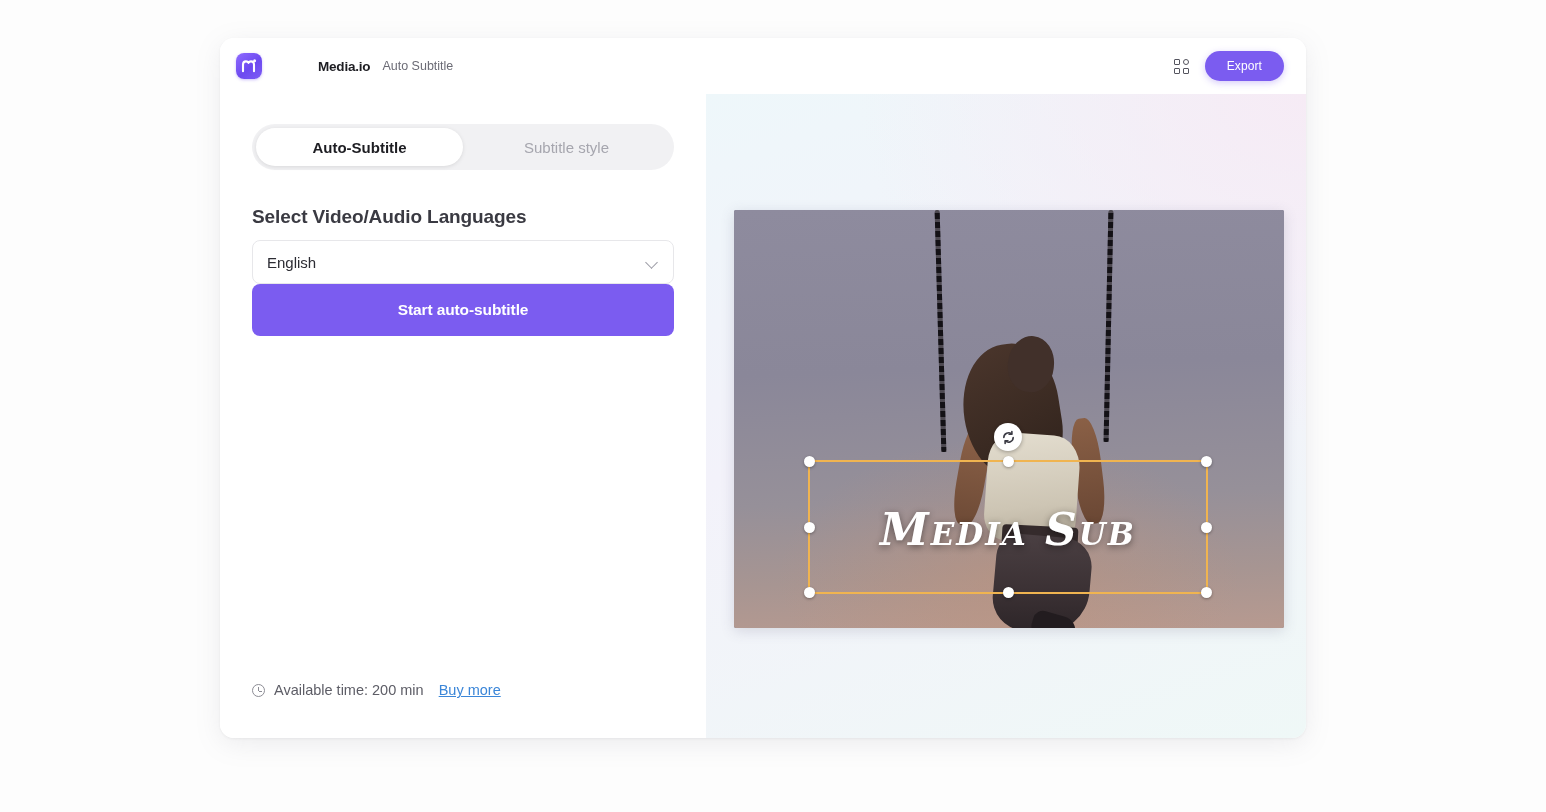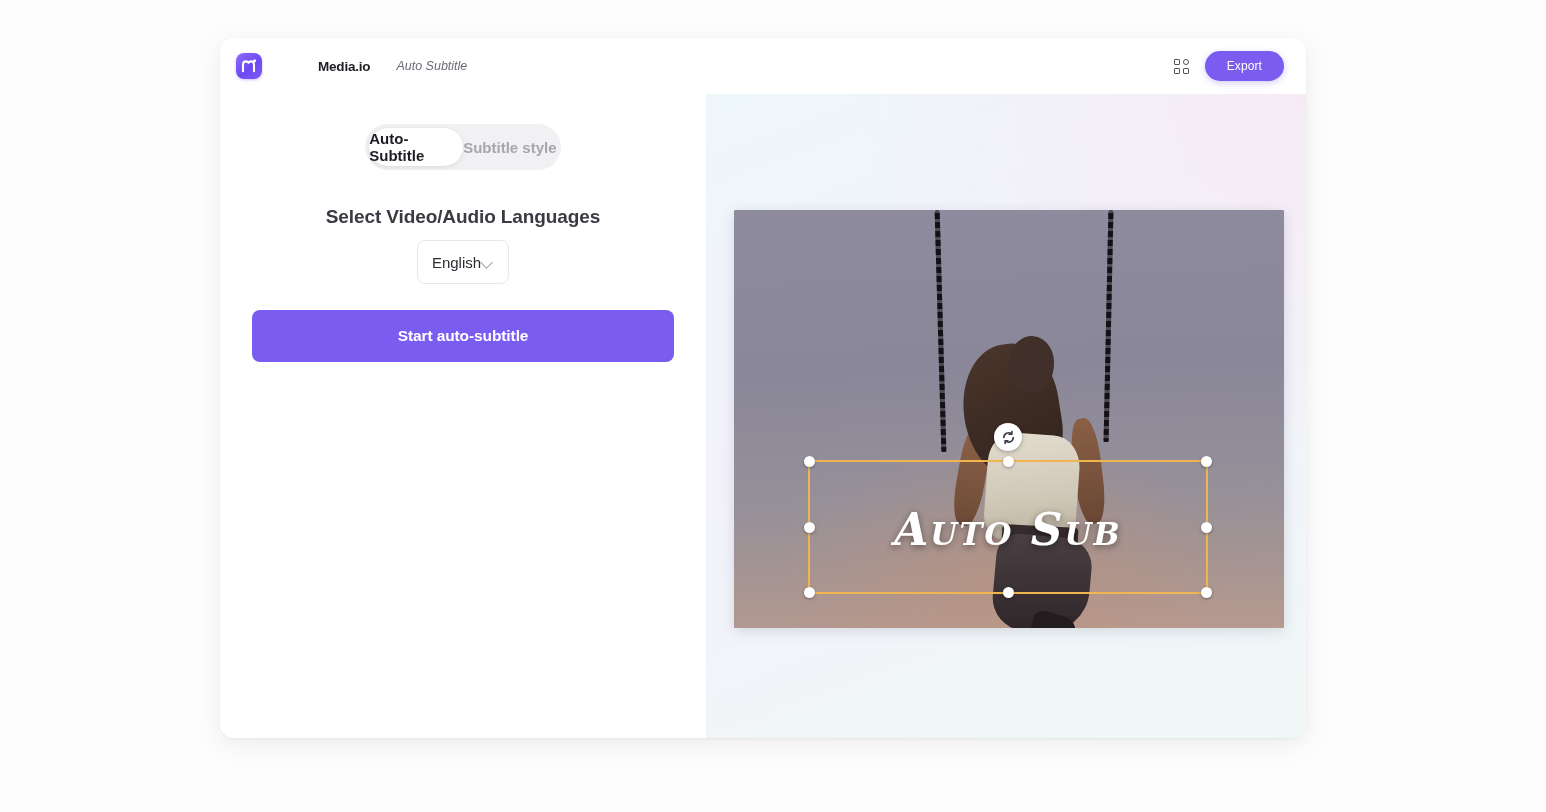--- a/index.html
+++ b/index.html
@@ -40,21 +40,21 @@
     width: 26px; height: 26px; border-radius: 8px;
     background: linear-gradient(140deg, #8f6bff 0%, #6d4af0 55%, #7d5cf5 100%);
     display: flex; align-items: center; justify-content: center;
     box-shadow: 0 1px 3px rgba(109,74,240,.35);
     position: relative;
   }
   .logo-tile svg { display:block; }
   .brand-name {
     font-size: 13.5px; font-weight: 700; color: #1d1d22; letter-spacing: -.2px; padding-left: 47px;
   }
-  .header-sub { font-size: 12.5px; color: #6b6b75; margin-left: 26px; font-style: italic; }
+  .header-sub { font-size: 12.5px; color: #6b6b75; margin-left: 12px; }
   .header-right { margin-left: auto; display: flex; align-items: center; gap: 16px; }
   .grid-icon { display: grid; grid-template-columns: 6px 6px; grid-template-rows: 6px 6px; gap: 3px; cursor: pointer; }
   .grid-icon i { display:block; width:6px; height:6px; border:1.4px solid #55555f; border-radius:1px; }
   .grid-icon i:nth-child(2){ border-radius:50%; }
   .export-btn {
     background: #7b5cf0; color: #fff;
     font-size: 12px; font-weight: 400;
     border: none; border-radius: 999px;
     padding: 8px 22px; cursor: pointer;
     box-shadow: 0 2px 7px rgba(123,92,240,.32);
@@ -64,53 +64,51 @@
   
   .app-body { flex: 1; display: flex; min-height: 0; }
 
   
   .left-panel {
     width: 486px; flex: 0 0 486px;
     background: #fff;
     padding: 30px 32px 12px 32px;
     display: flex; flex-direction: column;
     position: relative;
-    align-items: center;
   }
 
   .tab-switch {
     background: #f1f1f3;
     border-radius: 999px;
     height: 46px;
     display: flex; align-items: center;
     padding: 4px;
     margin-bottom: 36px;
   }
   .tab {
     flex: 1; height: 38px;
     display: flex; align-items: center; justify-content: center;
     border-radius: 999px;
-    font-size: 15px; color: #a6a6ae; font-weight: 700;
+    font-size: 15px; color: #a6a6ae; font-weight: 400;
     cursor: pointer; user-select: none;
   }
   .tab.active {
     background: #fff; color: #1d1d22; font-weight: 700;
     box-shadow: 0 1px 4px rgba(0,0,0,.10);
   }
 
   .field-label {
     font-size: 19px; font-weight: 700; color: #3a3a42;
     margin-bottom: 12px; letter-spacing: -.1px;
   }
 
   .select-box {
     height: 44px; border: 1px solid #e7e7ea; border-radius: 8px;
     display: flex; align-items: center; padding: 0 14px;
     font-size: 15px; color: #2c2c33; cursor: pointer; background: #fff;
-    margin-bottom: 26px;
   }
   .select-box .val { flex: 1; }
 
   .chev {
     width: 13px; height: 13px; position: relative; flex: 0 0 13px;
   }
   .chev::before {
     content: ""; position: absolute; left: 1px; top: 2px;
     width: 8px; height: 8px;
     border-right: 1.8px solid #9a9aa3; border-bottom: 1.8px solid #9a9aa3;
@@ -318,20 +316,25 @@
 
         <div class="field-label">Select Video/Audio Languages</div>
         <div class="select-box">
           <span class="val">English</span>
           <span class="chev"></span>
         </div>
 
 
         <button class="primary-btn">Start auto-subtitle</button>
 
+        <div class="left-footer">
+          <span class="clock"></span>
+          <span>Available time: 200 min</span>
+          <span class="buy-link">Buy more</span>
+        </div>
       </div>
 
       <div class="preview-panel">
         <div class="video-frame">
           <div class="sky"></div>
           <div class="chain left"></div>
           <div class="chain right"></div>
           <div class="person">
             <div class="p-arm-l"></div>
             <div class="p-arm-r"></div>
@@ -345,21 +348,21 @@
 
           <div class="sel-box">
             <div class="rotate-btn">
               <svg width="15" height="15" viewBox="0 0 16 16" aria-hidden="true">
                 <path d="M3 8a5 5 0 0 1 8.3-3.7" fill="none" stroke="#3b3b44" stroke-width="1.7" stroke-linecap="round"></path>
                 <path d="M13 8a5 5 0 0 1-8.3 3.7" fill="none" stroke="#3b3b44" stroke-width="1.7" stroke-linecap="round"></path>
                 <path d="M11.6 1.6v3h-3" fill="none" stroke="#3b3b44" stroke-width="1.7" stroke-linecap="round" stroke-linejoin="round"></path>
                 <path d="M4.4 14.4v-3h3" fill="none" stroke="#3b3b44" stroke-width="1.7" stroke-linecap="round" stroke-linejoin="round"></path>
               </svg>
             </div>
-            <div class="sub-text">Auto Sub</div>
+            <div class="sub-text">Media Sub</div>
             <span class="handle h-tl"></span>
             <span class="handle h-tc"></span>
             <span class="handle h-tr"></span>
             <span class="handle h-ml"></span>
             <span class="handle h-mr"></span>
             <span class="handle h-bl"></span>
             <span class="handle h-bc"></span>
             <span class="handle h-br"></span>
           </div>
         </div>

